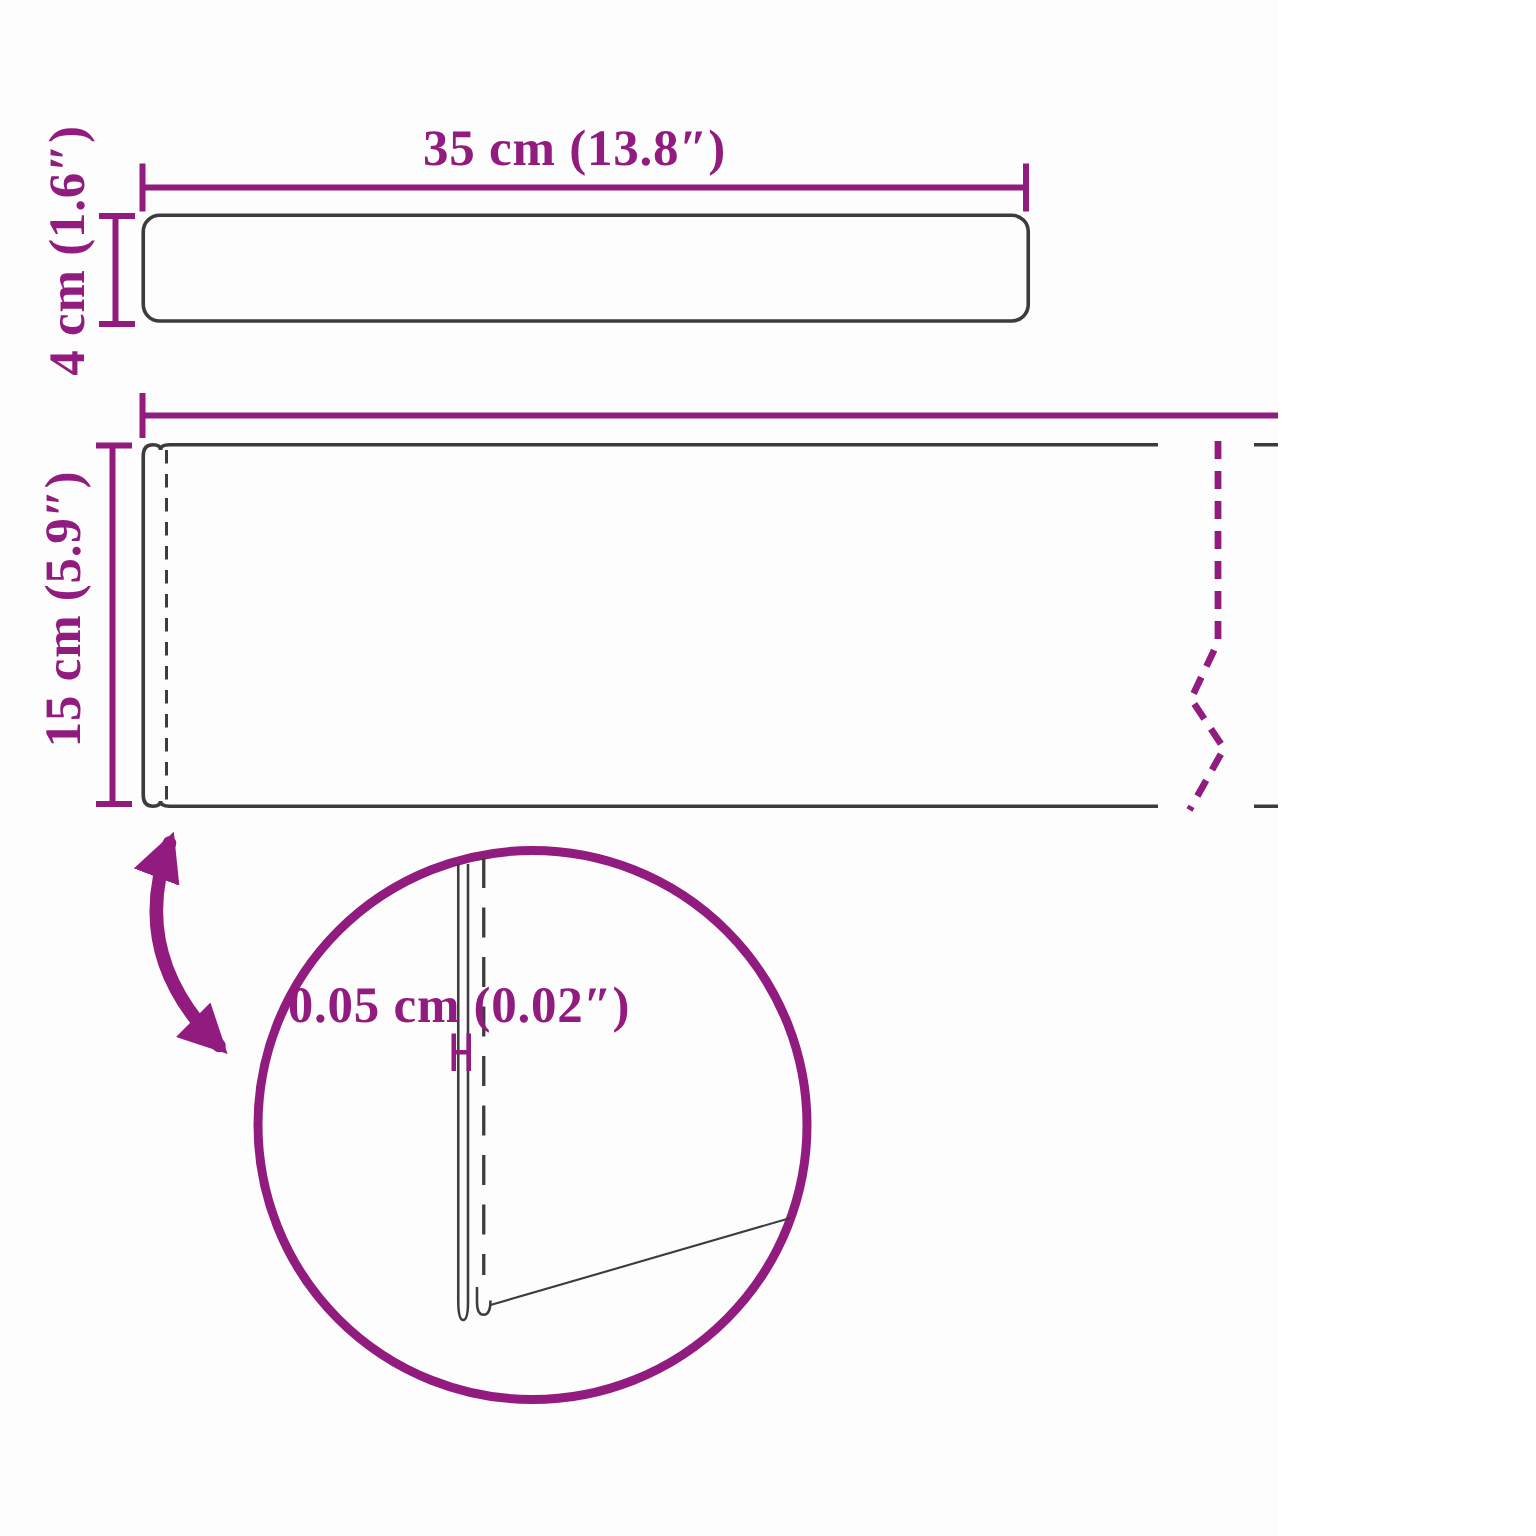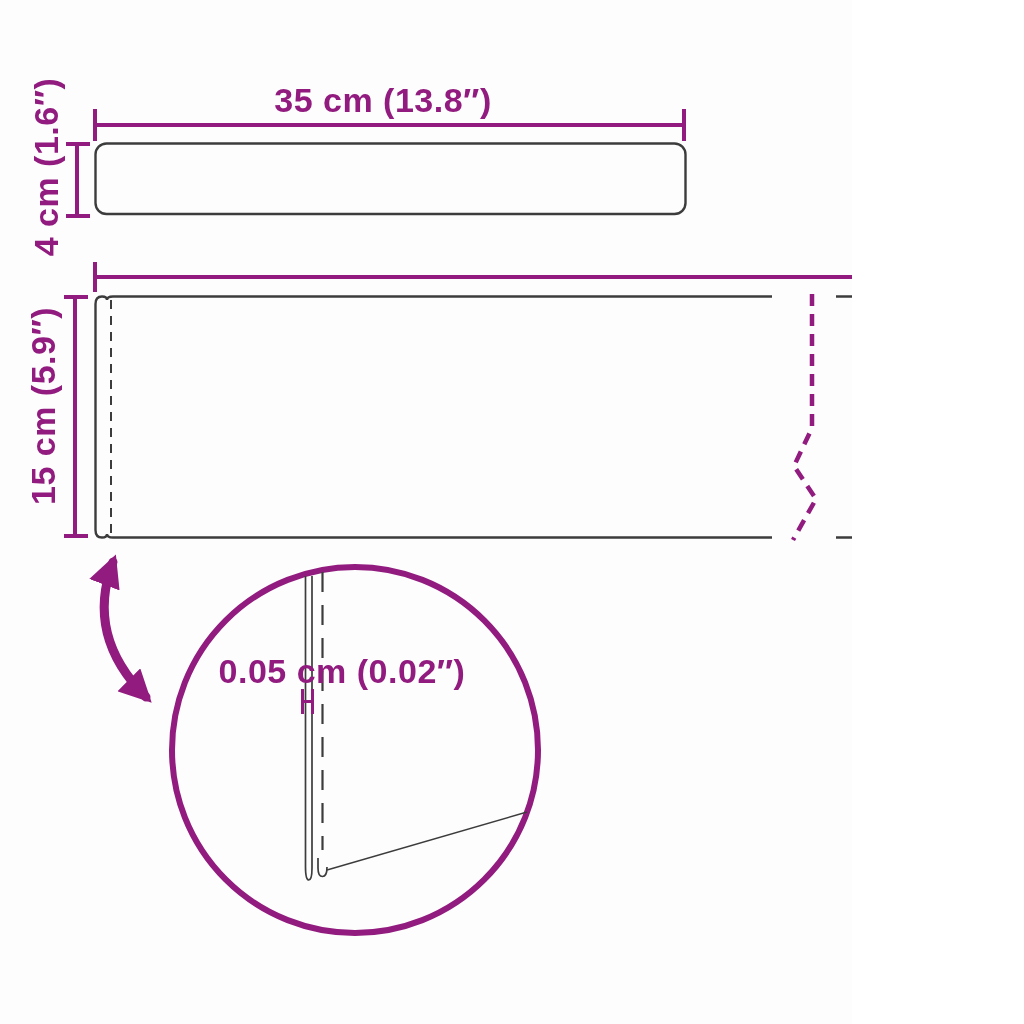--- a/index.html
+++ b/index.html
@@ -1,21 +1,21 @@
 <!DOCTYPE html>
 <html><head>
 <meta charset="utf-8">
 <style>
   html,body{margin:0;padding:0;}
   #stage{
     position:relative;
     width:852px;height:1024px;
     background:#FDFDFD;
     overflow:hidden;
-    font-family:Liberation Sans, sans-serif;
+    font-family:Liberation Serif, serif;
   }
   #stage svg{position:absolute;left:0;top:0;}
   .dim-label{
     position:absolute;
     transform:translate(-50%,-50%);
     font-weight:bold;
     font-size:34px;
     letter-spacing:0.5px;
     color:#911B7E;
     white-space:nowrap;
@@ -91,15 +91,15 @@
     </g>
   </svg>
 
   <div class="dim-label" style="left:383px; top:100px;">35 cm (13.8″)</div>
 
   <div class="dim-label vertical" style="left:46px; top:167px;">4 cm (1.6″)</div>
 
 
   <div class="dim-label vertical" style="left:43px; top:406px;">15 cm (5.9″)</div>
 
-  <div class="dim-label" style="left:306px; top:671px;margin-left:36px;">0.05 cm (0.02″)</div>
+  <div class="dim-label" style="left:306px; top:671px;">0.05 cm (0.02″)</div>
 
 </div>
 
 </body></html>

